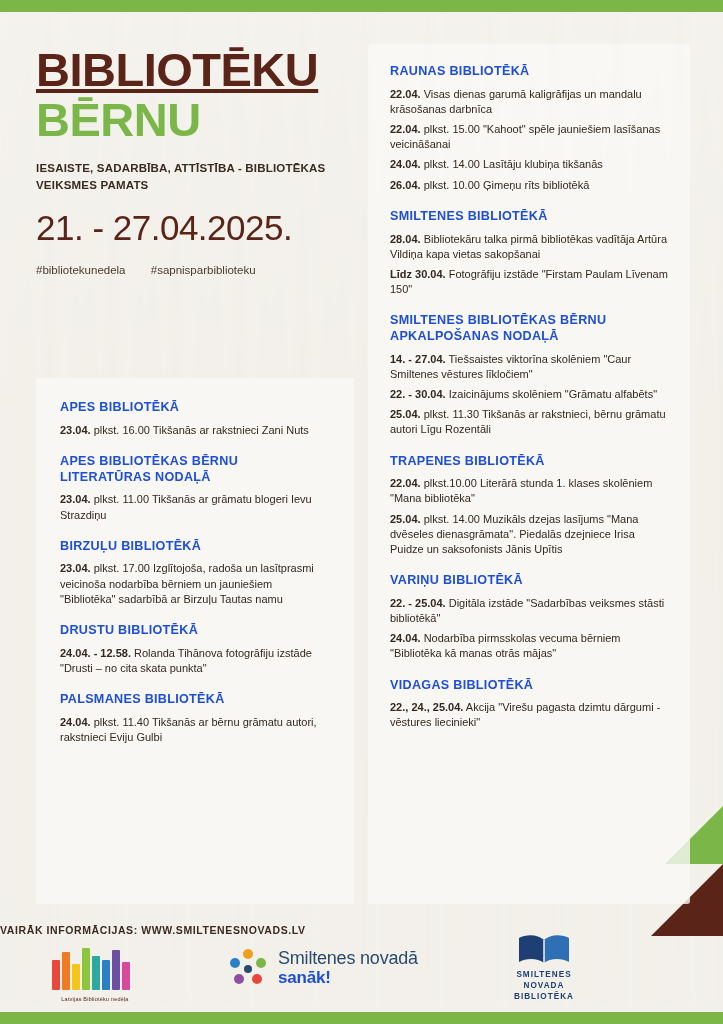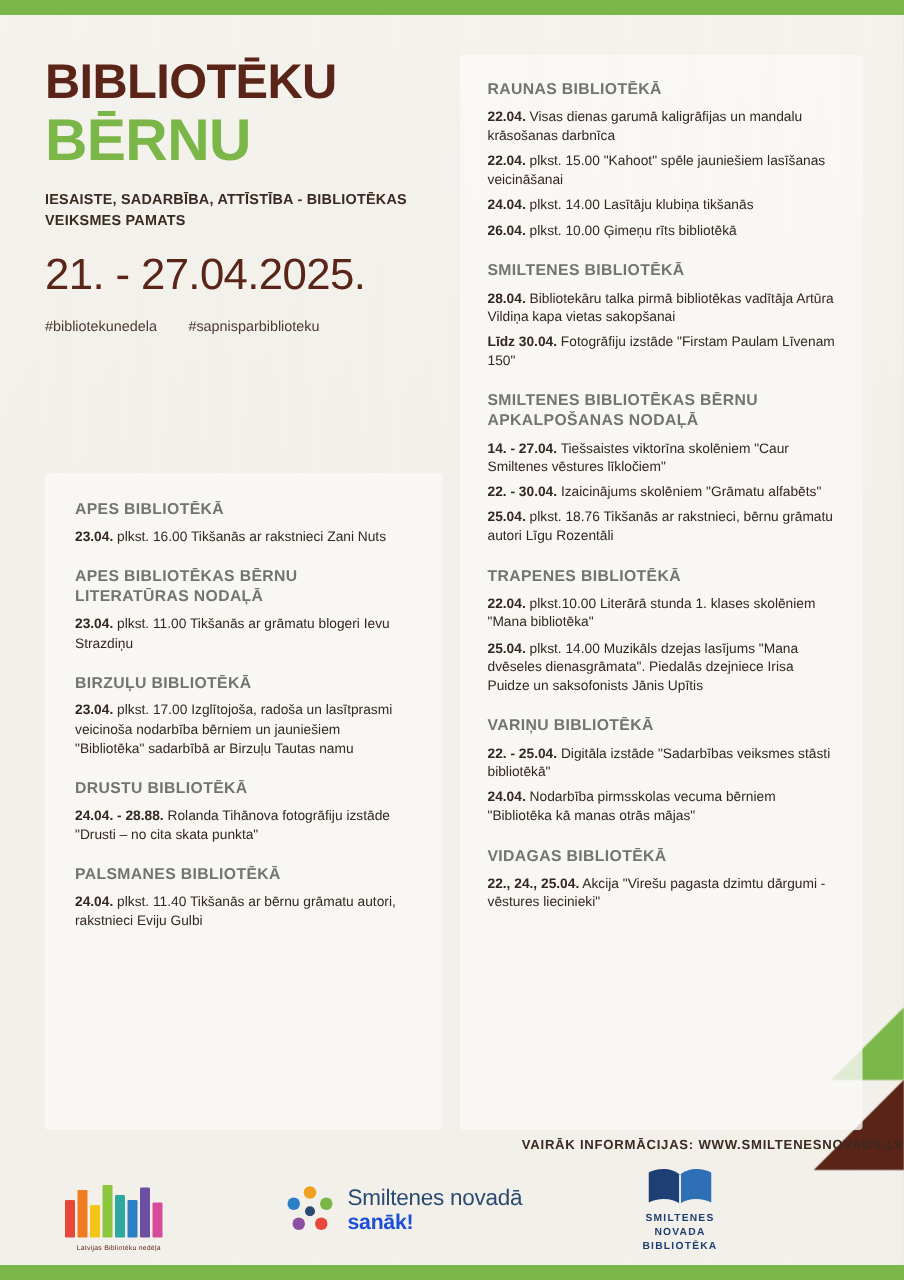--- a/index.html
+++ b/index.html
@@ -71,26 +71,27 @@
   }
 
   
   .header {
     position: absolute;
     left: 36px;
     top: 46px;
     width: 330px;
   }
   .title-1 {
-    font-size: 39px;
+    font-size: 47px;
     font-weight: bold;
     color: #5a2418;
     letter-spacing: -0.5px;
     line-height: 1.0;
     margin: 0;
+    text-decoration: underline;
   }
   .title-2 {
     font-size: 47px;
     font-weight: bold;
     color: #7ab648;
     letter-spacing: -0.5px;
     line-height: 1.05;
     margin: 2px 0 0 0;
   }
   .subtitle {
@@ -135,42 +136,42 @@
     top: 44px;
     width: 322px;
     bottom: 120px;
     padding: 20px 22px 10px 22px;
     box-sizing: border-box;
   }
 
   .lib-block { margin-bottom: 16px; }
   .lib-block:last-child { margin-bottom: 4px; }
   .lib-name {
-    color: #737373;
+    color: #1d4ed8;
     font-weight: bold;
     font-size: 12.6px;
     letter-spacing: 0.3px;
     line-height: 1.25;
     margin-bottom: 7px;
     text-transform: uppercase;
   }
   .event {
     font-size: 11px;
     color: #33271f;
     line-height: 1.38;
     margin-bottom: 5px;
   }
   .event .d { font-weight: bold; }
 
   
   .footer-info {
     position: absolute;
     left: 0; right: 0;
-    bottom: 102px;
-    text-align: right;
+    bottom: 88px;
+    text-align: left;
     font-size: 10.5px;
     font-weight: bold;
     letter-spacing: 0.6px;
     color: #3a2a22;
   }
 
   .logos {
     position: absolute;
     left: 44px;
     right: 44px;
@@ -291,21 +292,21 @@
     <div class="lib-block">
       <div class="lib-name">APES BIBLIOTĒKAS BĒRNU LITERATŪRAS NODAĻĀ</div>
       <div class="event"><span class="d">23.04.</span><span> plkst. 11.00 Tikšanās ar grāmatu blogeri Ievu Strazdiņu</span></div>
     </div>
     <div class="lib-block">
       <div class="lib-name">BIRZUĻU BIBLIOTĒKĀ</div>
       <div class="event"><span class="d">23.04.</span><span> plkst. 17.00 Izglītojoša, radoša un lasītprasmi veicinoša nodarbība bērniem un jauniešiem "Bibliotēka" sadarbībā ar Birzuļu Tautas namu</span></div>
     </div>
     <div class="lib-block">
       <div class="lib-name">DRUSTU BIBLIOTĒKĀ</div>
-      <div class="event"><span class="d">24.04. - 28.88.</span><span> Rolanda Tihānova fotogrāfiju izstāde "Drusti – no cita skata punkta"</span></div>
+      <div class="event"><span class="d">24.04. - 12.58.</span><span> Rolanda Tihānova fotogrāfiju izstāde "Drusti – no cita skata punkta"</span></div>
     </div>
     <div class="lib-block">
       <div class="lib-name">PALSMANES BIBLIOTĒKĀ</div>
       <div class="event"><span class="d">24.04.</span><span> plkst. 11.40 Tikšanās ar bērnu grāmatu autori, rakstnieci Eviju Gulbi</span></div>
     </div>
   </div>
 <div class="col col-right" id="col-right">
     <div class="lib-block">
       <div class="lib-name">RAUNAS BIBLIOTĒKĀ</div>
       <div class="event"><span class="d">22.04.</span><span> Visas dienas garumā kaligrāfijas un mandalu krāsošanas darbnīca</span></div>
@@ -315,21 +316,21 @@
     </div>
     <div class="lib-block">
       <div class="lib-name">SMILTENES BIBLIOTĒKĀ</div>
       <div class="event"><span class="d">28.04.</span><span> Bibliotekāru talka pirmā bibliotēkas vadītāja Artūra Vildiņa kapa vietas sakopšanai</span></div>
       <div class="event"><span class="d">Līdz 30.04.</span><span> Fotogrāfiju izstāde "Firstam Paulam Līvenam 150"</span></div>
     </div>
     <div class="lib-block">
       <div class="lib-name">SMILTENES BIBLIOTĒKAS BĒRNU APKALPOŠANAS NODAĻĀ</div>
       <div class="event"><span class="d">14. - 27.04.</span><span> Tiešsaistes viktorīna skolēniem "Caur Smiltenes vēstures līkločiem"</span></div>
       <div class="event"><span class="d">22. - 30.04.</span><span> Izaicinājums skolēniem "Grāmatu alfabēts"</span></div>
-      <div class="event"><span class="d">25.04.</span><span> plkst. 18.76 Tikšanās ar rakstnieci, bērnu grāmatu autori Līgu Rozentāli</span></div>
+      <div class="event"><span class="d">25.04.</span><span> plkst. 11.30 Tikšanās ar rakstnieci, bērnu grāmatu autori Līgu Rozentāli</span></div>
     </div>
     <div class="lib-block">
       <div class="lib-name">TRAPENES BIBLIOTĒKĀ</div>
       <div class="event"><span class="d">22.04.</span><span> plkst.10.00 Literārā stunda 1. klases skolēniem "Mana bibliotēka"</span></div>
       <div class="event"><span class="d">25.04.</span><span> plkst. 14.00 Muzikāls dzejas lasījums "Mana dvēseles dienasgrāmata". Piedalās dzejniece Irisa Puidze un saksofonists Jānis Upītis</span></div>
     </div>
     <div class="lib-block">
       <div class="lib-name">VARIŅU BIBLIOTĒKĀ</div>
       <div class="event"><span class="d">22. - 25.04.</span><span> Digitāla izstāde "Sadarbības veiksmes stāsti bibliotēkā"</span></div>
       <div class="event"><span class="d">24.04.</span><span> Nodarbība pirmsskolas vecuma bērniem "Bibliotēka kā manas otrās mājas"</span></div>

